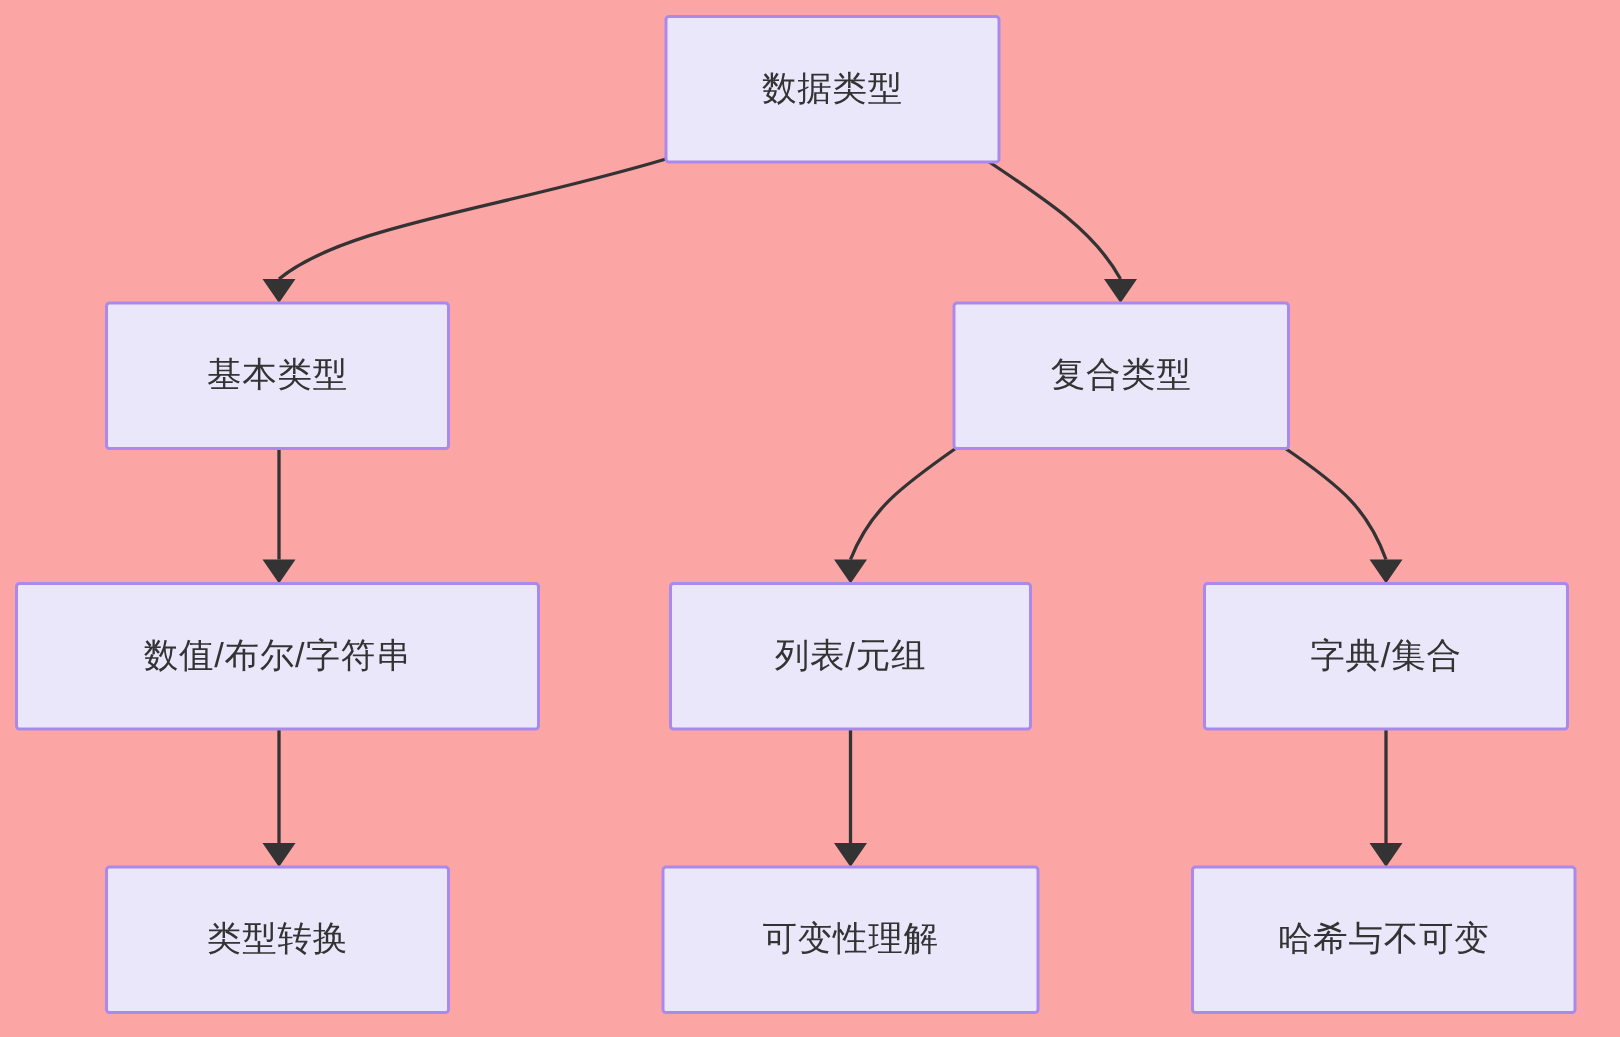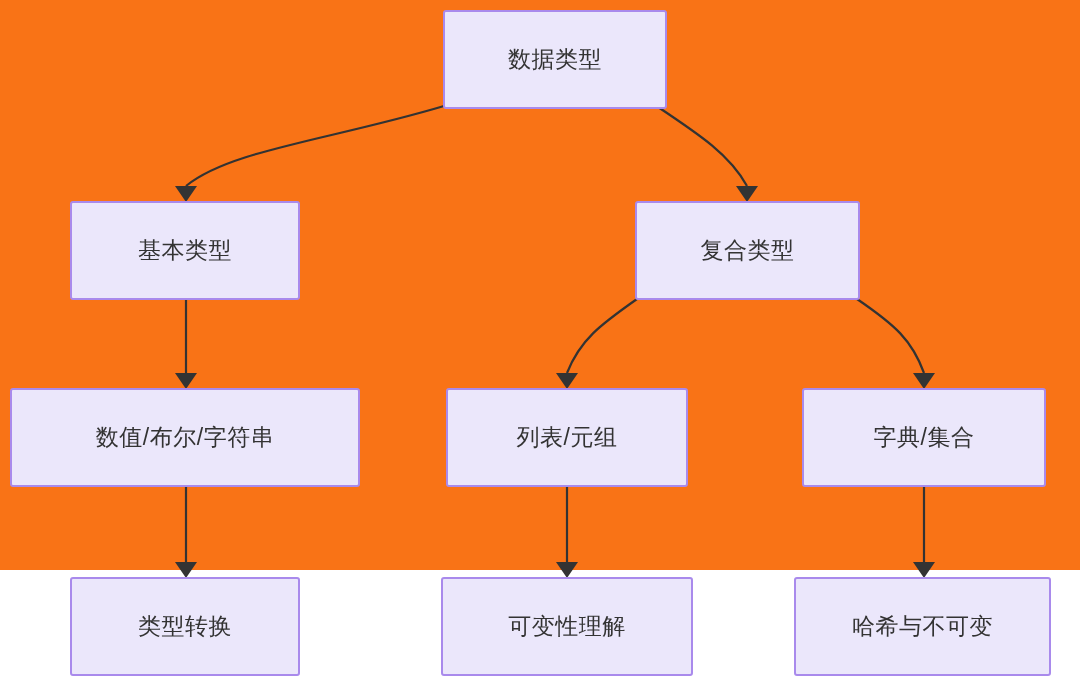--- a/index.html
+++ b/index.html
@@ -9,22 +9,22 @@
   }
   body {
     width: 1080px;
     height: 691px;
     font-family: "Liberation Sans", "DejaVu Sans", sans-serif;
     overflow: hidden;
   }
   #chart-root {
     position: relative;
     width: 1080px;
-    height: 570px;
-    background: #f97316;
+    height: 691px;
+    background: #fca5a5;
     text-decoration: underline;
   }
   svg.flow {
     display: block;
     width: 1080px;
     height: 691px;
   }
   .node-box {
     fill: #ebe7fb;
     stroke: #a98aec;

